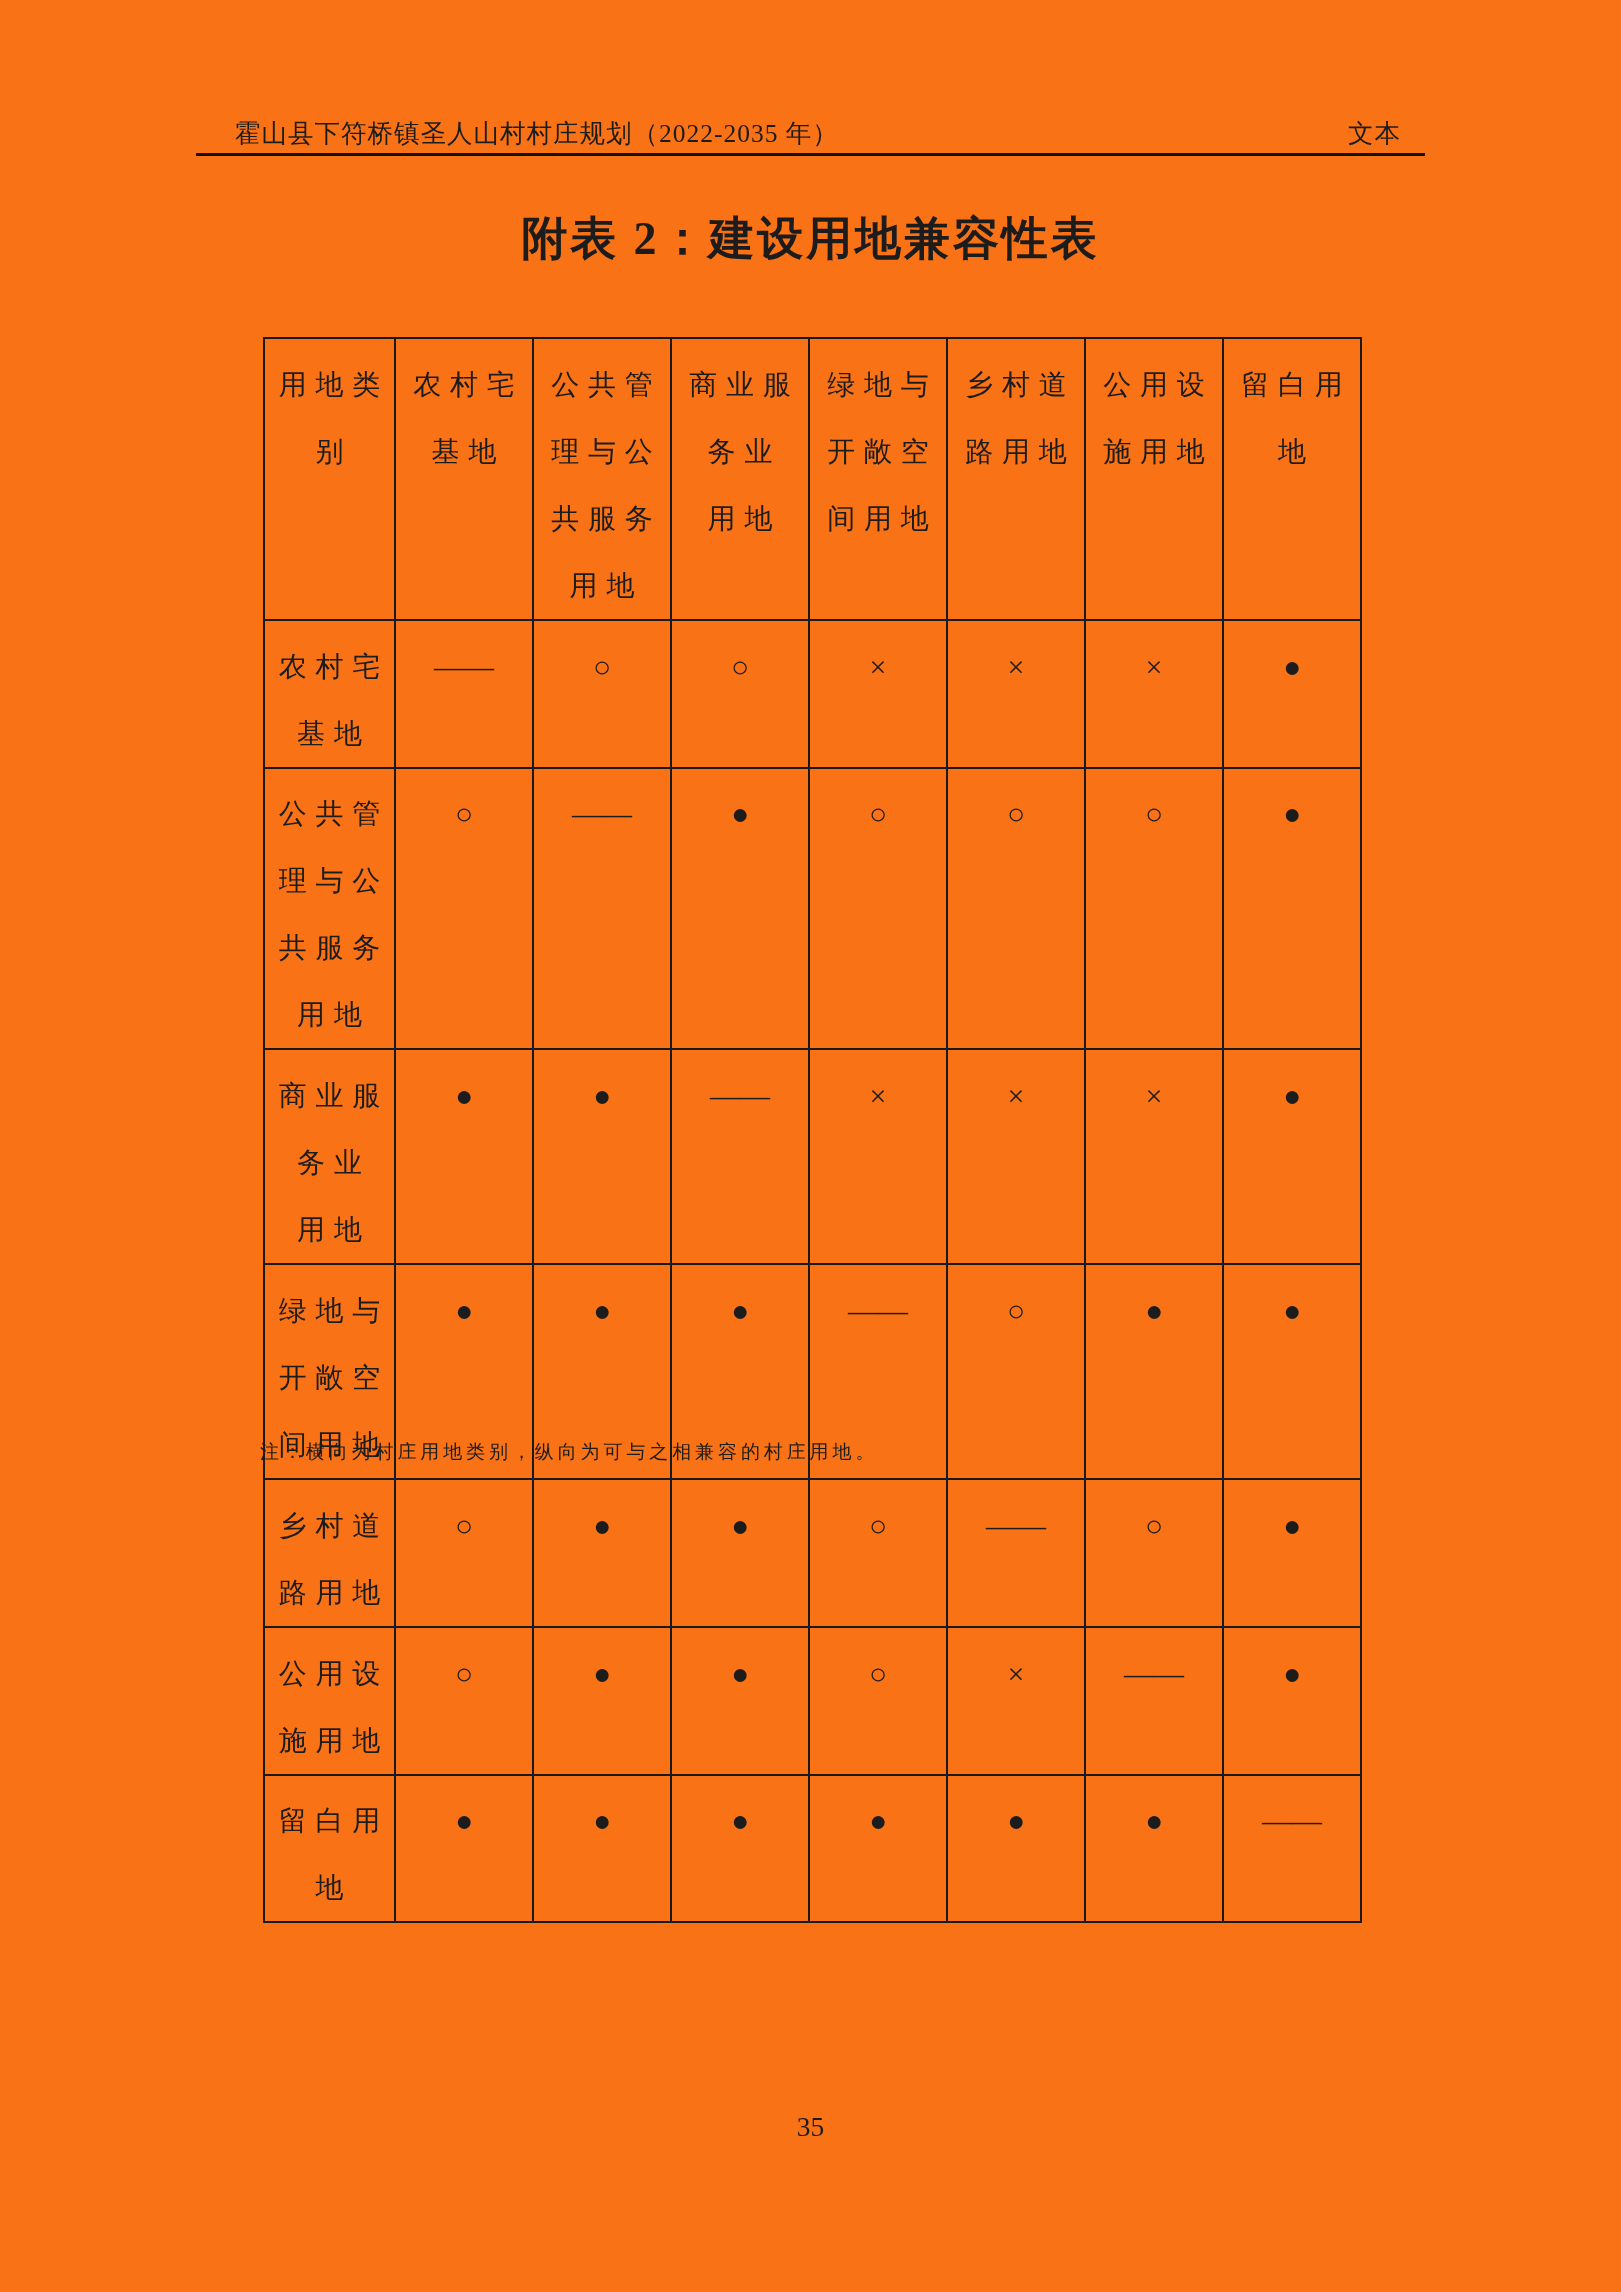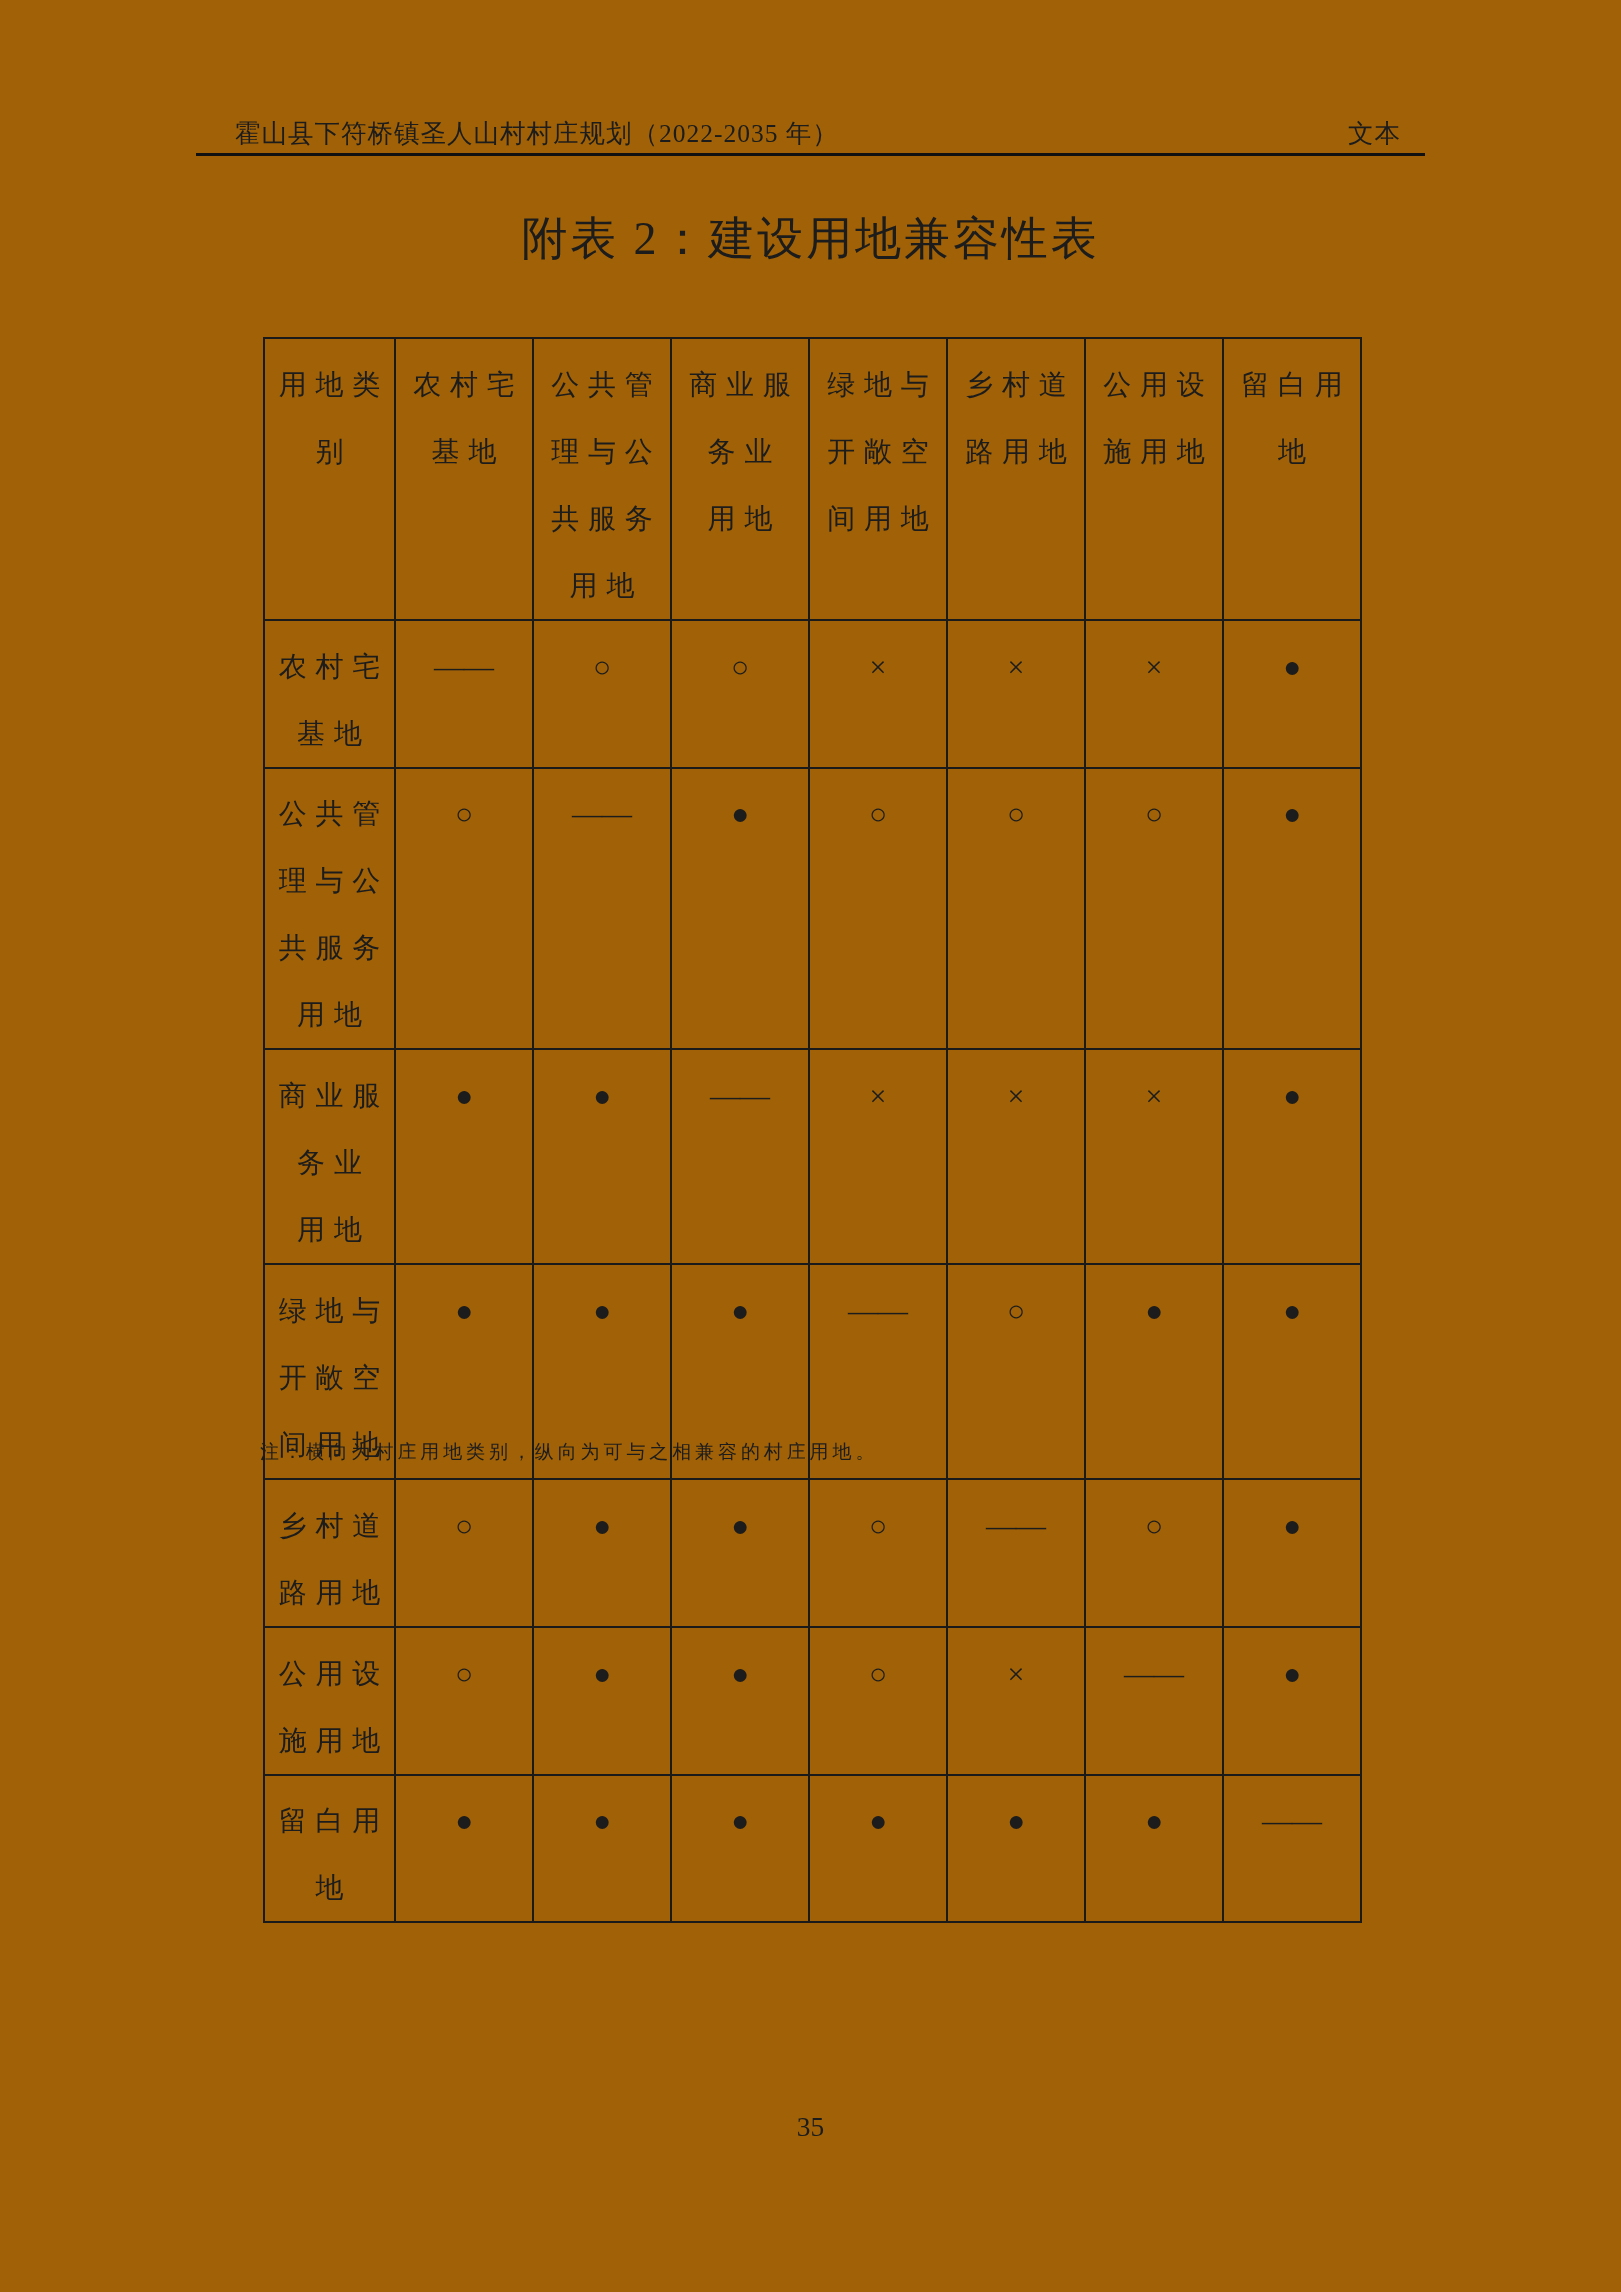--- a/index.html
+++ b/index.html
@@ -3,37 +3,37 @@
 <meta charset="utf-8">
 <style>
   * { margin: 0; padding: 0; box-sizing: border-box; }
   html, body { background: #ffffff; }
   body {
     width: 1621px; height: 2293px;
     position: relative;
     font-family: "Liberation Serif", "DejaVu Serif", serif;
     color: #1c1c1c;
   }
-  .page { position: absolute; inset: 0; background: #a16207; }
+  .page { position: absolute; inset: 0; background: #f97316; }
 
   
   .doc-header {
     position: absolute; left: 235px; top: 116px; width: 1166px;
     display: flex; justify-content: space-between; align-items: baseline;
     font-size: 25.5px; letter-spacing: 1px;
   }
   .header-rule {
     position: absolute; left: 196px; top: 153px; width: 1229px; height: 2.9px;
     background: #111;
   }
 
   
   .page-title {
     position: absolute; left: 0; top: 208px; width: 100%;
-    text-align: center; font-size: 46px; font-weight: normal;
+    text-align: center; font-size: 46px; font-weight: bold;
     letter-spacing: 2.9px;
   }
 
   
   table.compat {
     position: absolute; left: 263px; top: 337px;
     border-collapse: collapse; table-layout: fixed;
     width: 1099px;
     font-size: 28px; line-height: 67px;
   }

